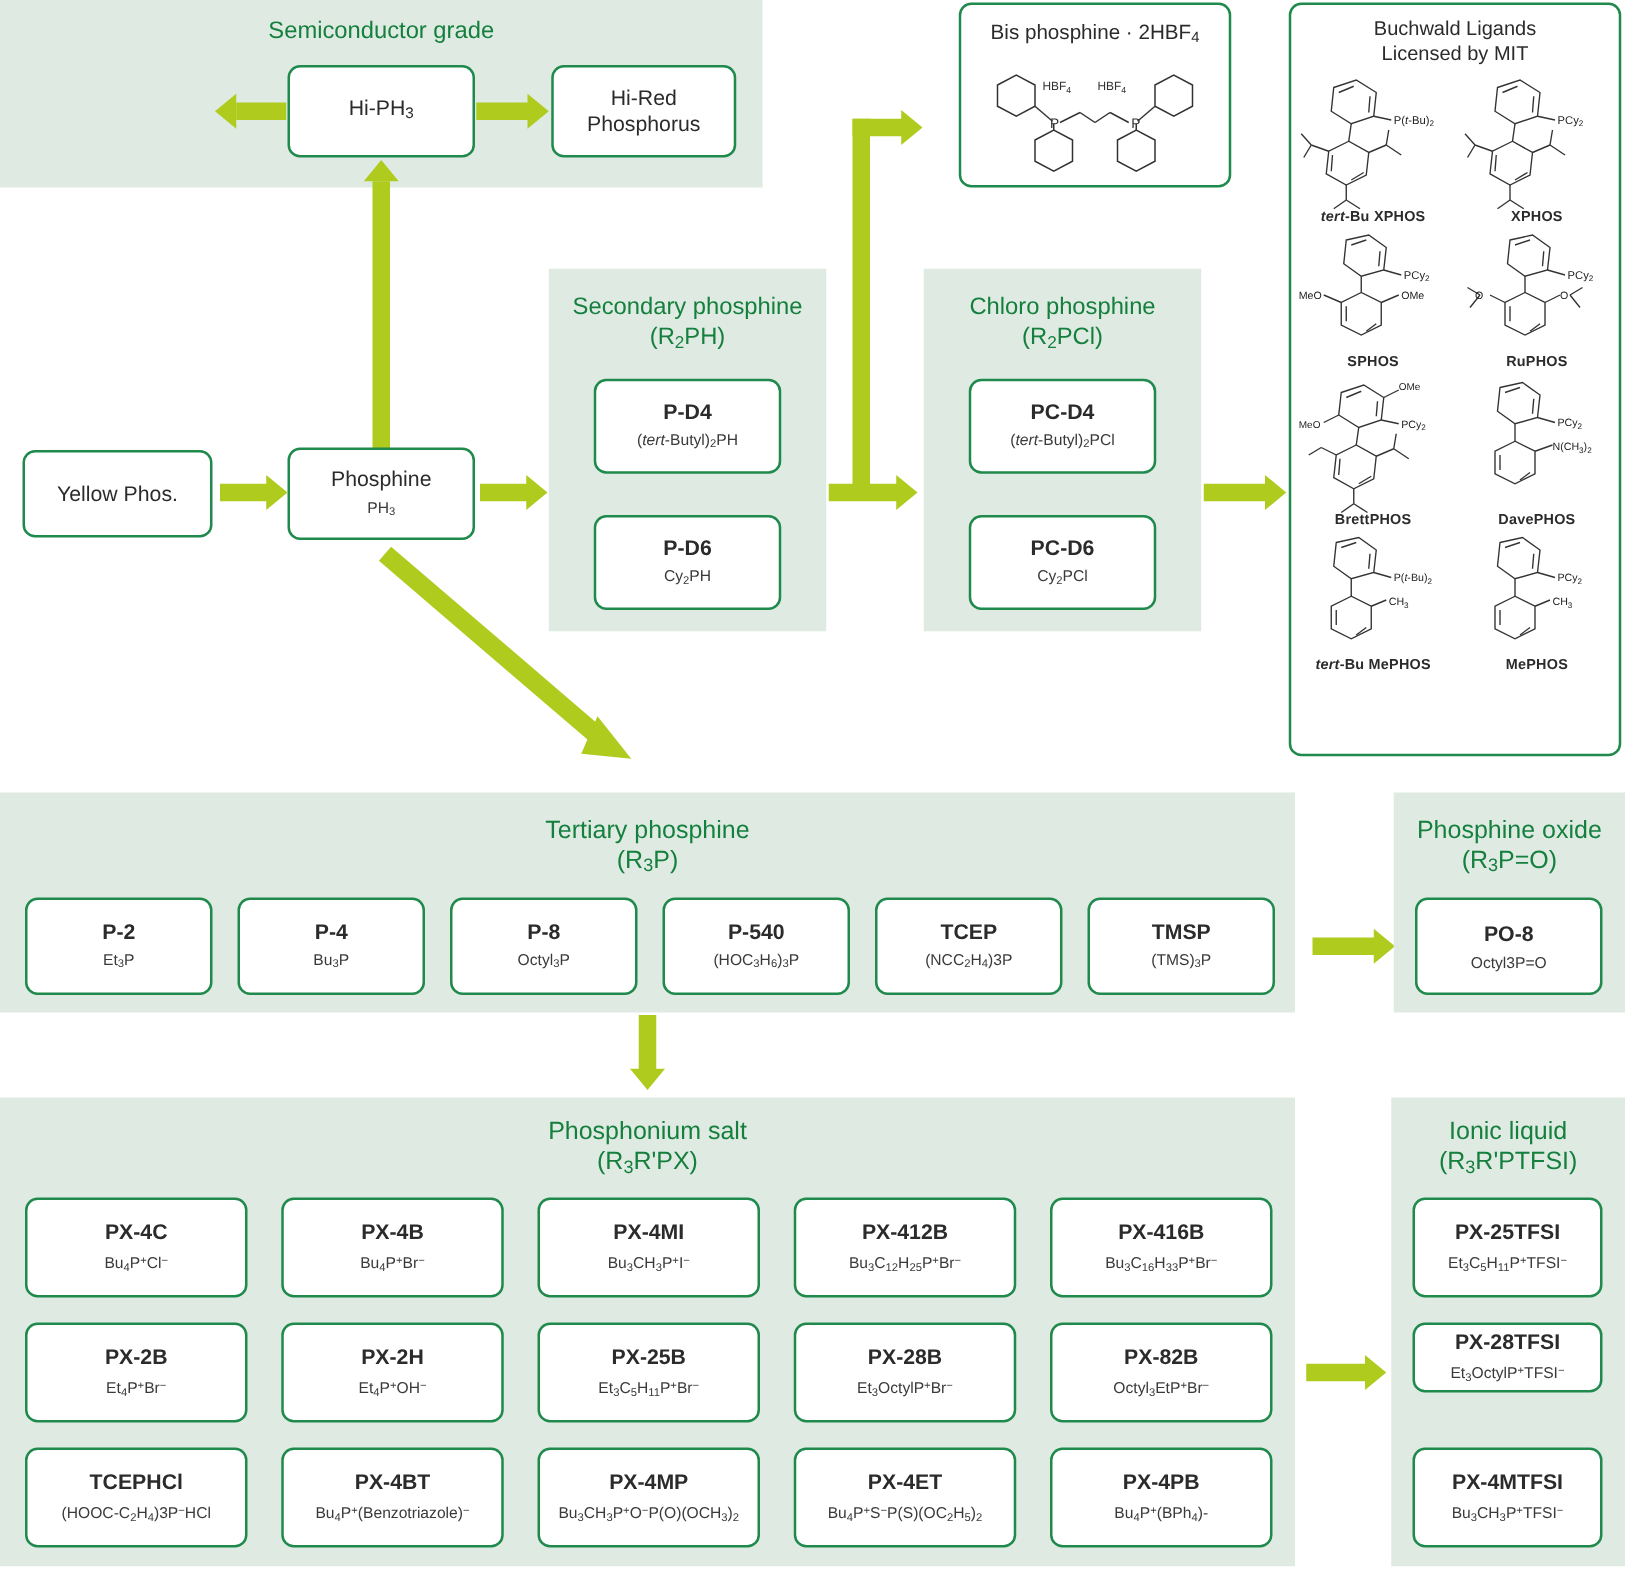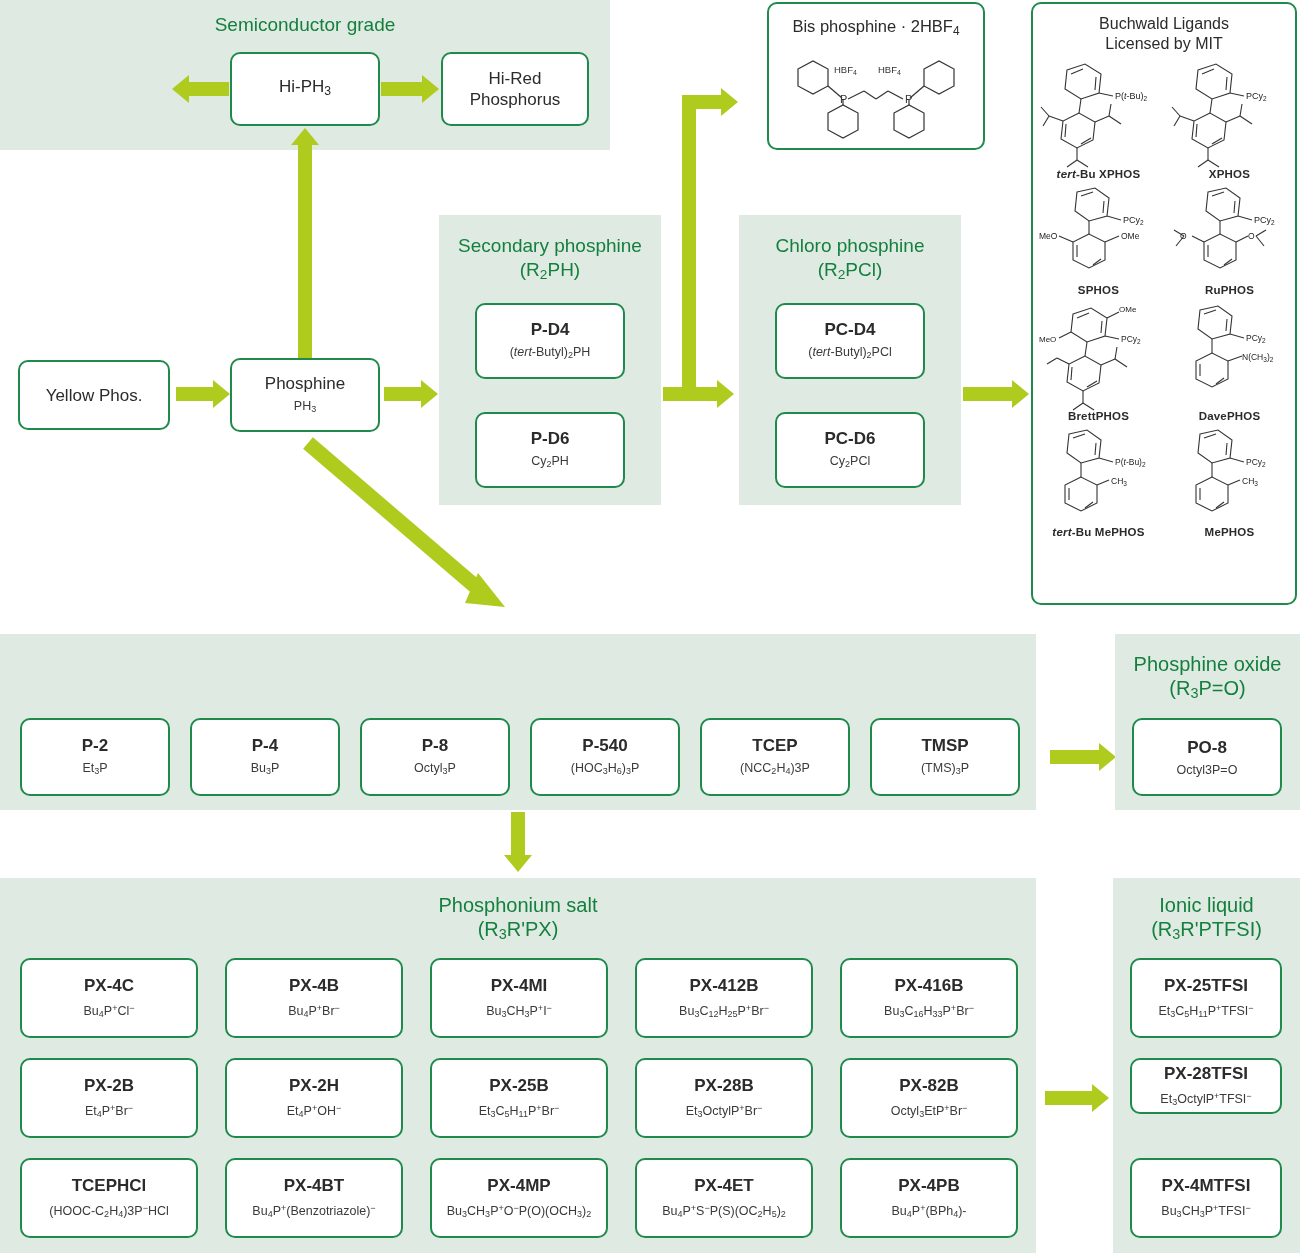--- a/index.html
+++ b/index.html
@@ -412,20 +412,24 @@
           <text x="76" y="37" font-size="8.5" fill="#222" font-family="'Liberation Sans',sans-serif">PCy<tspan font-size="6.5" dy="2">2</tspan></text>
           <text x="72" y="56" font-size="8.5" fill="#222" font-family="'Liberation Sans',sans-serif">CH<tspan font-size="6.5" dy="2">3</tspan></text>
         </svg>
         <div class="lname">MePHOS</div>
       </div>
 
     </div>
   </div>
 
   <div class="panel" style="left:0px;top:634px;width:1036px;height:176px;"></div>
+  <div class="panel-title big" style="left:0px;top:652px;width:1036px;">
+    <div>Tertiary phosphine</div>
+    <div>(R<sub>3</sub>P)</div>
+  </div>
 
   <div class="box" style="left:20px;top:718px;width:150px;height:78px;">
     <div class="bname">P-2</div>
     <div class="bsub">Et<sub>3</sub>P</div>
   </div>
   <div class="box" style="left:190px;top:718px;width:150px;height:78px;">
     <div class="bname">P-4</div>
     <div class="bsub">Bu<sub>3</sub>P</div>
   </div>
   <div class="box" style="left:360px;top:718px;width:150px;height:78px;">

